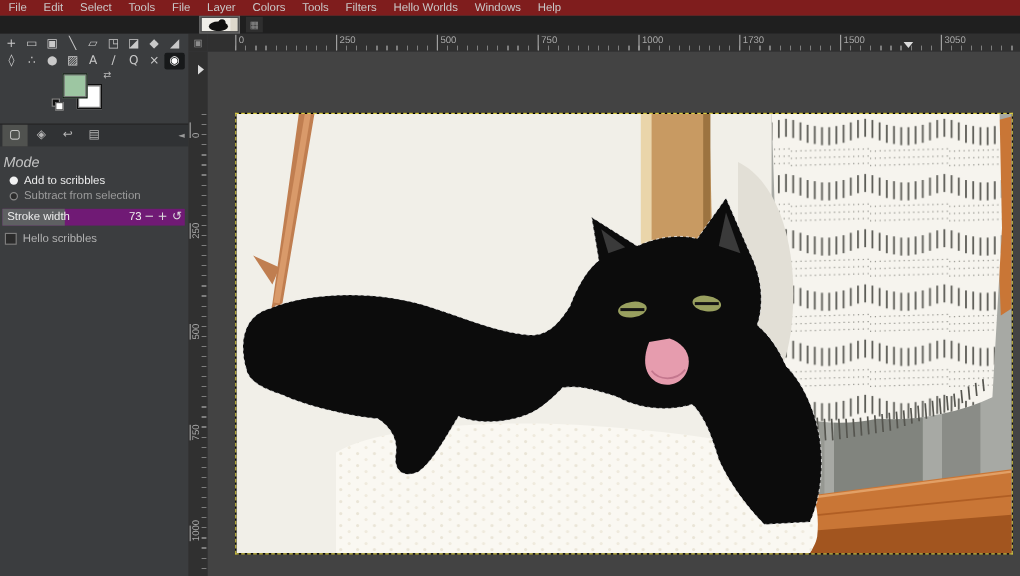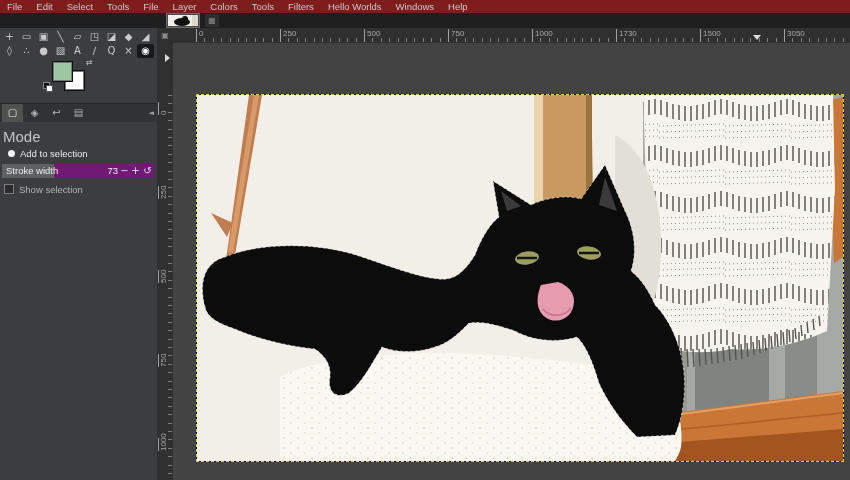--- a/index.html
+++ b/index.html
@@ -34,21 +34,21 @@
   .reseticon .b2{position:absolute;left:3px;top:3px;width:5px;height:5px;background:#fff;border:1px solid #555;}
   
   .docktabs{position:relative;height:18px;background:#303234;margin-top:7px;border-top:1px solid #272727;}
   .dtab{position:absolute;top:0;width:21px;height:18px;color:#b5b5b5;font-size:10px;line-height:18px;
         text-align:center;font-family:"DejaVu Sans",sans-serif;cursor:pointer;}
   .dtab.active{background:#50524f;color:#e8e8e8;}
   .dtabmenu{position:absolute;right:3px;top:5px;color:#9a9a9a;font-size:7px;font-family:"DejaVu Sans",sans-serif;cursor:pointer;}
   
   .panel{padding:4px 0 0 2px;}
   .ptitle{font-size:9.5px;color:#dddddd;margin:2px 0 3px 1px;}
-  .plabel{font-size:15px;color:#c4c4c4;margin:2px 0 2px 1px;}
+  .plabel{font-size:12px;color:#c4c4c4;margin:2px 0 2px 1px;font-style:italic;}
   .radiorow{display:flex;align-items:center;height:12px;margin:1px 0 1px 6px;cursor:pointer;}
   .rdot{width:7px;height:7px;border-radius:50%;margin-right:5px;box-sizing:border-box;}
   .rdot.on{background:#f2f2f2;}
   .rdot.off{background:#2c2c2c;border:1px solid #8a8a8a;}
   .radiorow .rlab{font-size:9.5px;}
   .radiorow.sel .rlab{color:#ececec;}
   .radiorow.unsel .rlab{color:#9c9c9c;}
   .slider{position:relative;height:14px;background:#701a75;margin:5px 3px 0 0;cursor:ew-resize;}
   .sliderfill{position:absolute;left:0;top:0;bottom:0;background:#5e6062;}
   .slider .slab{position:absolute;left:4px;top:1px;font-size:9.5px;color:#eeeeee;}
@@ -154,33 +154,37 @@
       <div class="dtab" style="left:24px"><span>◈</span></div>
       <div class="dtab" style="left:46px"><span>↩</span></div>
       <div class="dtab" style="left:68px"><span>▤</span></div>
       <div class="dtabmenu"><span>◄</span></div>
     </div>
 
     <div class="panel">
       <div class="plabel">Mode</div>
       <div class="radiorow sel">
         <span class="rdot on"></span>
-        <span class="rlab">Add to selection</span>
+        <span class="rlab">Add to scribbles</span>
+      </div>
+      <div class="radiorow unsel">
+        <span class="rdot off"></span>
+        <span class="rlab">Subtract from selection</span>
       </div>
       <div class="slider">
         <div class="sliderfill" style="width: 34%;"></div>
         <span class="slab">Stroke width</span>
         <span class="sval">73</span>
         <span class="sbtn" style="right:24px">−</span>
         <span class="sbtn" style="right:13px">+</span>
         <span class="sbtn" style="right:1px">↺</span>
       </div>
       <div class="checkrow">
         <span class="cbox"></span>
-        <span class="clab">Show selection</span>
+        <span class="clab">Hello scribbles</span>
       </div>
     </div>
   </div>
 
   <div class="corner"><span>▣</span></div>
 
   <div class="hruler">
     <div class="ticks"></div>
     <span class="hl" style="left:23px">0</span>
     <span class="hl" style="left:107px">250</span>

